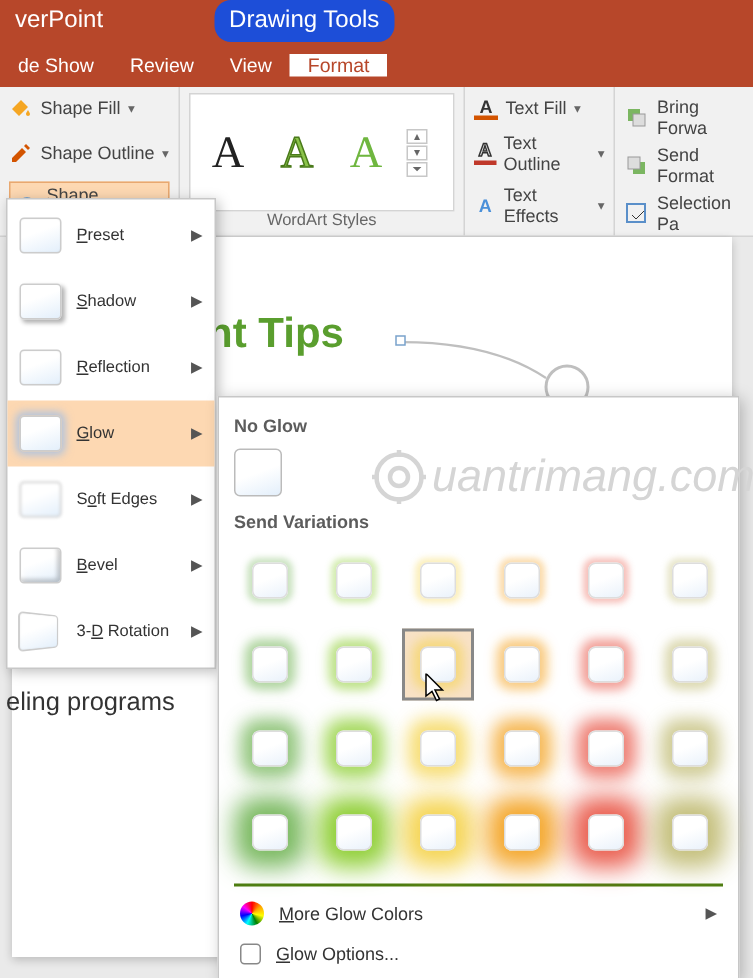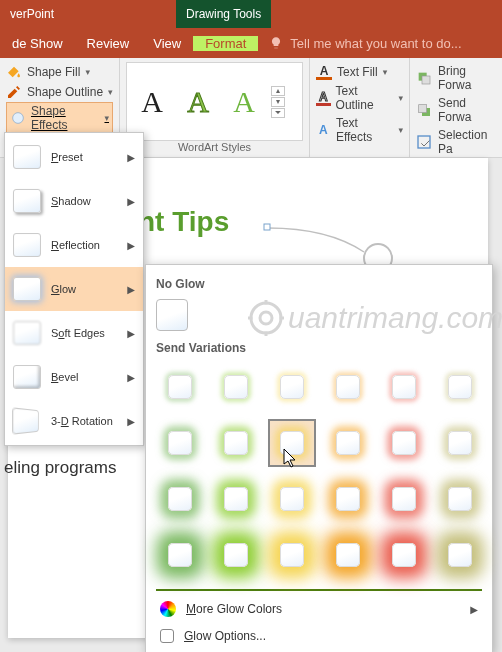--- a/index.html
+++ b/index.html
@@ -1,31 +1,31 @@
 <!DOCTYPE html>
 <html><head>
 <meta charset="utf-8">
 <style>
   * { box-sizing: border-box; margin: 0; padding: 0; font-family: "Segoe UI", Arial, sans-serif; }
   body { width: 502px; height: 652px; background: #fff; overflow: hidden; position: relative; font-size: 12px; }
 
   
   .title-bar { height: 28px; background: #B7472A; display: flex; align-items: stretch; color: #fff; }
-  .title-seg { display: flex; align-items: center; padding: 0 10px; font-size: 12px; }
-  .title-seg.drawing { background: #14532d; margin-left: 112px; }
+  .title-seg { display: flex; align-items: center; padding: 0 10px; font-size: 16px; }
+  .title-seg.drawing { background: #1d4ed8; margin-left: 64px; border-radius: 11px; }
 
   
   .tab-strip { height: 30px; background: #B7472A; display: flex; align-items: center; color: #fff; font-size: 13px; }
   .tab { padding: 0 12px; display: flex; align-items: center; cursor: pointer; }
-  .tab.active { background: #bef264; color: #B7472A; }
+  .tab.active { background: #ffffff; color: #B7472A; }
   .tell-me { display: flex; align-items: center; gap: 6px; padding: 0 10px; font-size: 13px; color: #F2C0B4; flex: 1; }
 
   
   .ribbon { height: 100px; background: #F1F1F1; border-bottom: 1px solid #D4D4D4; display: flex; }
-  .ribbon-group { border-right: 1px solid #D4D4D4; padding: 4px 6px; display: flex; flex-direction: column; }
+  .ribbon-group { border-right: 1px solid #D4D4D4; padding: 4px 6px; display: flex; flex-direction: column; justify-content: space-between; }
   .ribbon-group.shape-styles { width: 120px; }
   .ribbon-group.wordart { width: 190px; }
   .ribbon-group.text-styles { width: 100px; }
   .ribbon-group.arrange { flex: 1; border-right: none; }
 
   .rg-label { text-align: center; font-size: 11px; color: #666; margin-top: auto; }
 
   .shape-style-row { display: flex; align-items: center; gap: 5px; padding: 2px 0; cursor: pointer; }
   .shape-style-row span.lbl { font-size: 12px; color: #444; }
   .shape-style-row.active { background: #FDD8B2; border: 1px solid #E8A870; padding: 1px 3px; text-decoration: underline; }
@@ -158,28 +158,20 @@
 <div class="title-bar">
   <div class="title-seg">verPoint</div>
   <div class="title-seg drawing">Drawing Tools</div>
 </div>
 
 <div class="tab-strip">
   <div class="tab">de Show</div>
   <div class="tab">Review</div>
   <div class="tab">View</div>
   <div class="tab active">Format</div>
-  <div class="tell-me">
-    <span class="small-icon">
-      <svg width="14" height="14" viewBox="0 0 24 24">
-          <path fill="#F2C0B4" d="M9 21h6v-1H9v1zm3-19C8 2 5 5 5 9c0 2.4 1.2 4.5 3 5.7V17h8v-2.3c1.8-1.2 3-3.3 3-5.7 0-4-3-7-7-7z"></path>
-        </svg>
-    </span>
-    <span>Tell me what you want to do...</span>
-  </div>
 </div>
 
 <div class="ribbon">
   <div class="ribbon-group shape-styles">
     <div class="shape-style-row">
       <span class="small-icon">
         <svg width="16" height="16" viewBox="0 0 24 24">
             <path fill="#f5a623" d="M19 11l-7-7-9 9 7 7zM19 20c1 0 2-1 2-2s-2-4-2-4-2 3-2 4 1 2 2 2z"></path>
           </svg>
       </span>
@@ -248,21 +240,21 @@
         </span>
       <span>Bring Forwa</span>
     </div>
     <div class="arrange-row">
       <span class="small-icon">
           <svg width="16" height="16" viewBox="0 0 24 24">
             <rect x="9" y="9" width="12" height="12" fill="#7bb661"></rect>
             <rect x="4" y="4" width="12" height="12" fill="#ddd" stroke="#999"></rect>
           </svg>
         </span>
-      <span>Send Forwa</span>
+      <span>Send Format</span>
     </div>
     <div class="arrange-row">
       <span class="small-icon">
           <svg width="16" height="16" viewBox="0 0 24 24">
             <rect x="3" y="3" width="18" height="18" fill="none" stroke="#5a8fc9" stroke-width="2"></rect>
             <path d="M8 14l4 4 8-8" fill="none" stroke="#333"></path>
           </svg>
         </span>
       <span>Selection Pa</span>
     </div>

